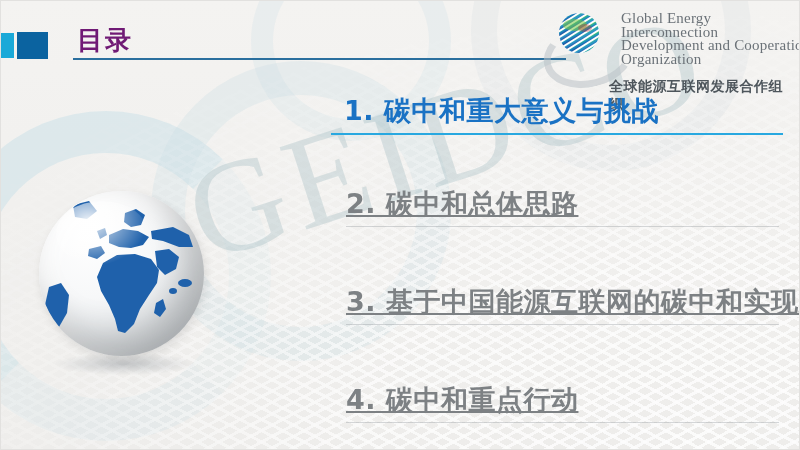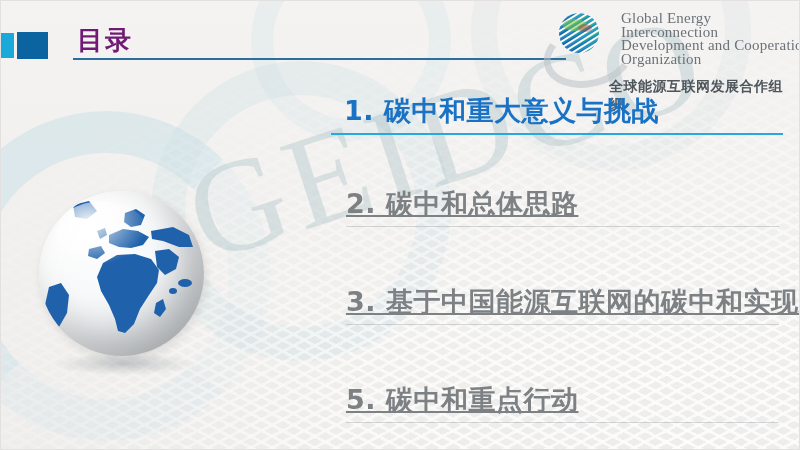--- a/index.html
+++ b/index.html
@@ -269,21 +269,21 @@
     <div class="sp2"></div>
 
     <div class="toc-item dim">
       <div class="toc-text">3. 基于中国能源互联网的碳中和实现路径</div>
       <div class="toc-rule"></div>
     </div>
 
     <div class="sp2"></div>
 
     <div class="toc-item dim">
-      <div class="toc-text">5. 碳中和重点行动</div>
+      <div class="toc-text">4. 碳中和重点行动</div>
       <div class="toc-rule"></div>
     </div>
 
     <div class="sp2"></div>
 
     <div class="toc-item dim">
       <div class="toc-text">5. 碳中和综合效益</div>
 
     </div>
 

